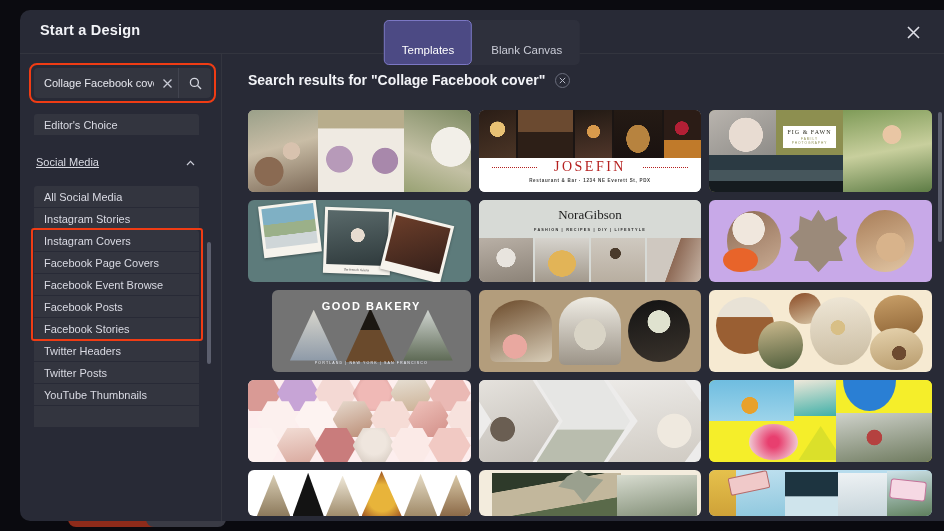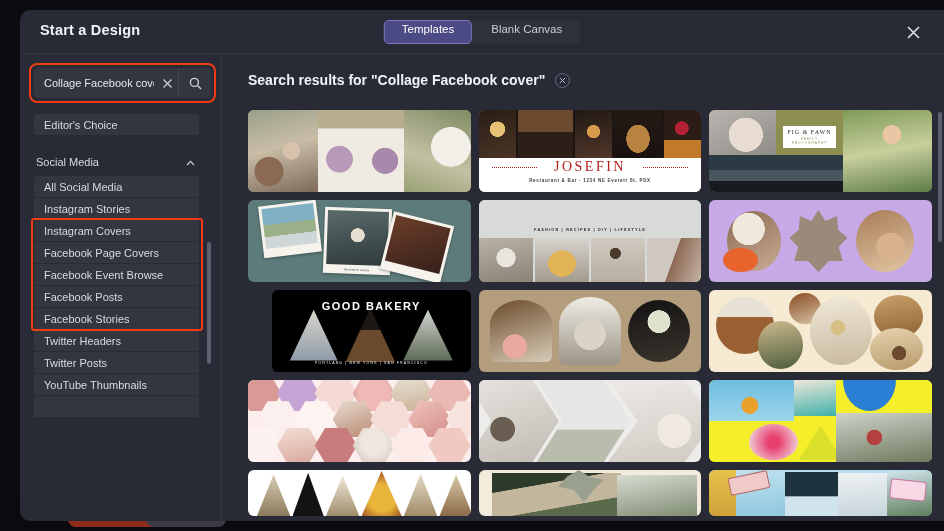--- a/index.html
+++ b/index.html
@@ -39,21 +39,21 @@
   .tabs {
     position: absolute; left: 50%; transform: translateX(-50%);
     top: 10px;
     display: flex; gap: 1px;
     background: #2e303c;
     border-radius: 5px;
     padding: 0;
   }
   .tab {
     font-size: 11.5px; color: #c9cbd6;
-    padding: 2px 17px 7px;
+    padding: 23px 17px 7px;
     border-radius: 5px;
     cursor: pointer;
     border: 1px solid transparent;
     background: transparent;
     line-height: 13px;
   }
   .tab.active {
     background: #4c4a84;
     color: #ffffff;
     border: 1px solid #7b77c4;
@@ -108,25 +108,26 @@
     background: #33353f;
     border-bottom: 1px solid #282a36;
     display: flex; align-items: center;
     padding-left: 10px;
     font-size: 11px; color: #d9dae3;
     cursor: pointer;
   }
   .sideitem:first-child { border-radius: 3px 3px 0 0; }
   .groupgap { height: 20px; }
   .grouphead {
-    margin: 0 22px 8px 14px;
+    margin: 0 22px 18px 14px;
     display: flex; align-items: flex-start; justify-content: space-between;
     font-size: 11px; color: #d9dae3;
     padding-left: 2px; padding-right: 4px;
     cursor: pointer;
+    text-decoration: underline;
   }
   .chev { width: 9px; height: 6px; }
   .hlgroup { position: relative; }
   .hlgroup::after {
     content: ""; position: absolute;
     left: 11px; right: 18px; top: -2px; bottom: -1px;
     border: 2px solid #f03c14; border-radius: 3px;
     pointer-events: none;
   }
   .sb-track {
@@ -234,21 +235,21 @@
   .c5 .q4 { background: linear-gradient(110deg,#cfc8c0 0 48%, #8e6a56 49%, #c5b3a4 100%); }
 
   
   .c6 { background: #c8a9e8; }
   .c6 .blob { position: absolute; border-radius: 50%; }
   .c6 .flower { position: absolute; background: #9b8a7a;
       clip-path: polygon(50% 0%,62% 18%,82% 10%,84% 32%,100% 45%,85% 60%,92% 82%,68% 82%,50% 100%,32% 82%,8% 82%,15% 60%,0% 45%,16% 32%,18% 10%,38% 18%); }
   .c6 .dot { position: absolute; width: 16%; height: 30%; border-radius: 50%; background: #e8642a; }
 
   
-  .c7 { background: #000000; margin-left: 24px; }
+  .c7 { background: #737373; margin-left: 24px; }
   .tri { position: absolute; clip-path: polygon(50% 0,100% 100%,0 100%); }
   .c7ttl { top: 12%; font-size: 11px; letter-spacing: 1.5px; color: #fff; font-weight: bold; font-family: "Liberation Sans", sans-serif; }
   .c7sub { bottom: 9%; font-size: 3.6px; letter-spacing: 1.1px; color: #eef2fb; }
 
   
   .c8 { background: #b39d7c; }
   .arch { position: absolute; }
   .arch.top { border-radius: 50% 50% 6px 6px / 40% 40% 6px 6px; }
   .arch.full { border-radius: 50%; }
 
@@ -430,20 +431,21 @@
         <div class="card c5">
           <div>
             <div class="head"></div>
             <div class="row">
                 <div class="q1"></div>
                 <div class="q2"></div>
                 <div class="q3"></div>
                 <div class="q4"></div>
               </div>
           </div>
+          <div class="ct c5ttl">NoraGibson</div>
           <div class="ct c5sub">FASHION | RECIPES | DIY | LIFESTYLE</div>
         </div>
 
         <div class="card c6">
           <div>
             <div class="blob" style="left:8%;top:14%;width:24%;height:72%;background:radial-gradient(circle at 40% 30%,#f0e7dd 0 30%,transparent 31%),linear-gradient(150deg,#8d6a52,#c9ab93)"></div>
             <div class="dot" style="left:6%;top:58%"></div>
             <div class="flower" style="left:36%;top:12%;width:26%;height:76%"></div>
             <div class="blob" style="left:66%;top:12%;width:26%;height:76%;background:radial-gradient(circle at 60% 60%,#d8b38b 0 28%,transparent 29%),linear-gradient(160deg,#a87d58,#e2c6a4)"></div>
           </div>

